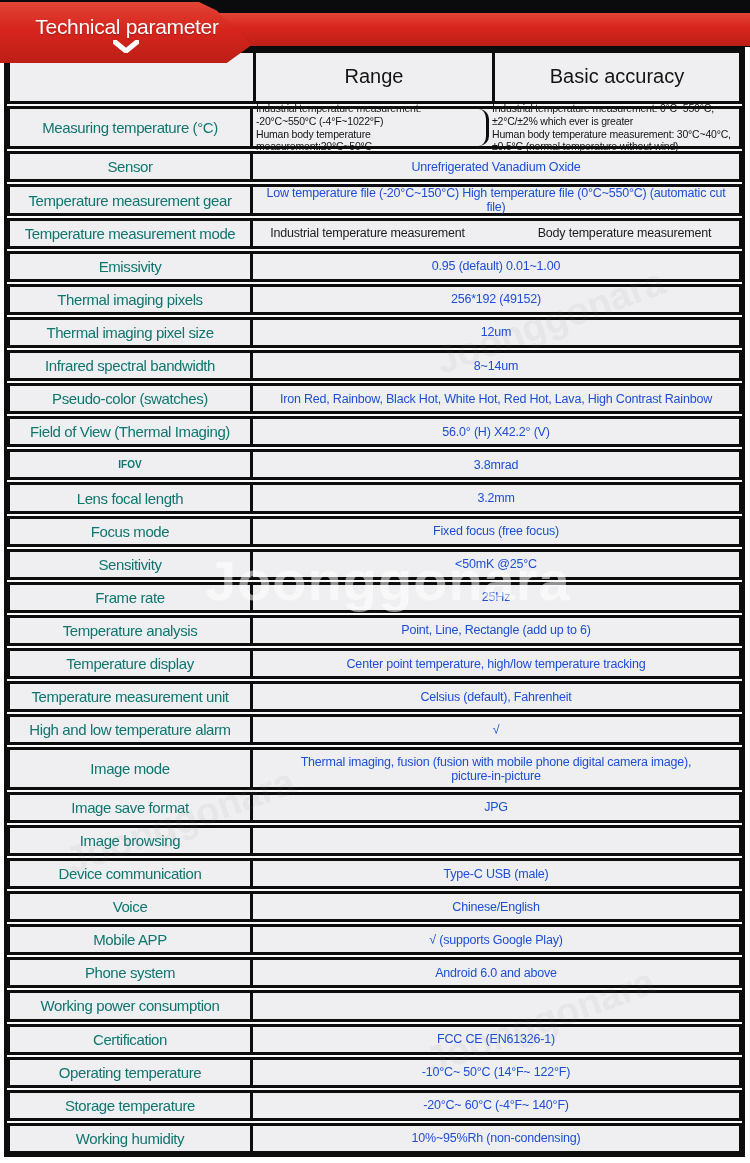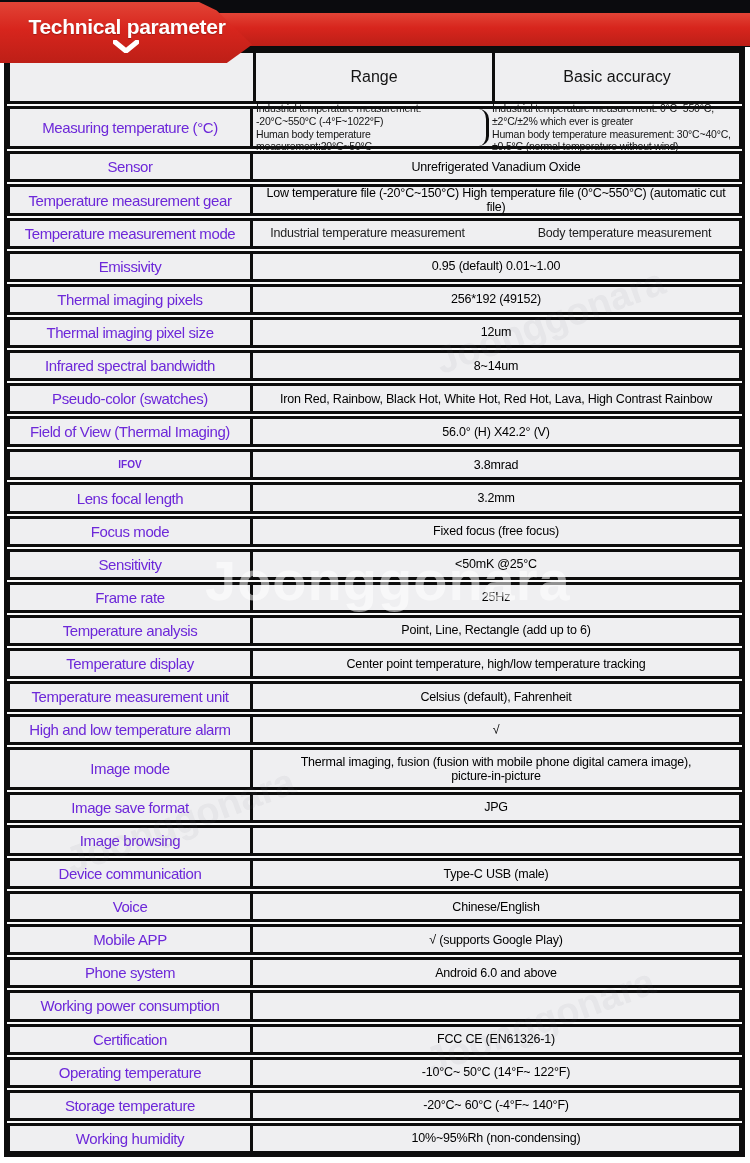--- a/index.html
+++ b/index.html
@@ -9,51 +9,51 @@
   
   .topbar{position:absolute;top:0;left:0;width:750px;height:47px;background:#0b0b0e;}
   .red-strip{position:absolute;top:13px;left:0;width:750px;height:33px;
     background:linear-gradient(180deg,#e24436 0%,#d7251d 45%,#bd1f17 100%);}
 
   
   .ribbon{position:absolute;top:2px;left:0;width:252px;height:61px;z-index:5;
     background:linear-gradient(180deg,#e24436 0%,#d7251d 45%,#bd1f17 100%);
     clip-path:polygon(0 0,79% 0,86% 14%,100% 70%,90% 100%,0 100%);
     display:flex;flex-direction:column;align-items:center;justify-content:center;}
-  .ribbon-title{color:#ffffff;font-size:21px;font-weight:700;letter-spacing:-0.3px;
+  .ribbon-title{color:#ffffff;font-size:21px;font-weight:400;letter-spacing:-0.3px;
     margin:3px 0 0 0;padding-left:2px;text-shadow:0 1px 1px rgba(0,0,0,.25);}
   .chev{width:26px;height:13px;margin-top:1px;}
 
   
   .table-wrap{position:absolute;top:47px;left:4px;right:5px;bottom:6px;
     border:3px solid #0d0d0d;background:#fbfbfb;
     display:flex;flex-direction:column;row-gap:2px;}
   .t-row{flex:1 1 0;min-height:0;border:3px solid #0d0d0d;background:#efeff1;
     display:flex;align-items:stretch;}
   .t-row.h-row{flex:1.9 1 0;}
   .t-row.tall1{flex:1.5 1 0;}
   .t-row.tall2{flex:1.45 1 0;}
   .label-cell{width:243px;flex:0 0 243px;border-right:3px solid #0d0d0d;
     display:flex;align-items:center;justify-content:center;text-align:left;
-    font-size:15px;color:#6d28d9;letter-spacing:-0.4px;padding:0 4px;box-sizing:border-box;}
+    font-size:15px;color:#0f766e;letter-spacing:-0.4px;padding:0 4px;box-sizing:border-box;}
   .label-bold{font-weight:700;font-size:10px;letter-spacing:0;}
   .value-area{flex:1 1 auto;display:flex;align-items:center;justify-content:center;
-    text-align:center;font-size:12.5px;color:#000000;letter-spacing:-0.2px;
+    text-align:center;font-size:12.5px;color:#1d4ed8;letter-spacing:-0.2px;
     padding:1px 6px;min-width:0;}
   .value-area.pre{white-space:pre-line;border-radius:10px;}
   .split-range{flex:0 0 236px;border-right:3px solid #0d0d0d;display:flex;align-items:center;
     font-size:10.5px;line-height:1.2;text-align:left;padding:1px 3px;letter-spacing:-0.2px;
     white-space:pre-line;color:#141414;box-sizing:border-box;border-radius:10px;}
   .split-acc{flex:1 1 auto;display:flex;align-items:center;font-size:10.5px;line-height:1.2;
     text-align:left;padding:1px 3px;letter-spacing:-0.2px;white-space:pre-line;color:#141414;min-width:0;border-radius:18px;}
   .dual-wrap{flex:1 1 auto;display:flex;align-items:stretch;min-width:0;gap:28px;}
   .dual-wrap .half{flex:1 1 0;display:flex;align-items:center;justify-content:center;
     font-size:12.5px;color:#1c1c1c;letter-spacing:-0.2px;text-align:center;}
   .head-blank{width:243px;flex:0 0 243px;border-right:3px solid #0d0d0d;}
-  .head-cell{display:flex;align-items:center;justify-content:center;font-size:16px;color:#141414;}
+  .head-cell{display:flex;align-items:center;justify-content:center;font-size:20px;color:#141414;}
   .head-range{flex:0 0 236px;border-right:3px solid #0d0d0d;}
   .head-acc{flex:1 1 auto;}
 
   
   .wm-big{position:absolute;top:548px;left:205px;font-size:56px;font-weight:700;
     color:rgba(255,255,255,0.55);z-index:6;pointer-events:none;letter-spacing:1px;}
   .wm-faint{position:absolute;font-size:38px;font-weight:700;color:rgba(120,120,130,0.07);
     transform:rotate(-20deg);z-index:6;pointer-events:none;white-space:nowrap;}
 </style>
 </head>

